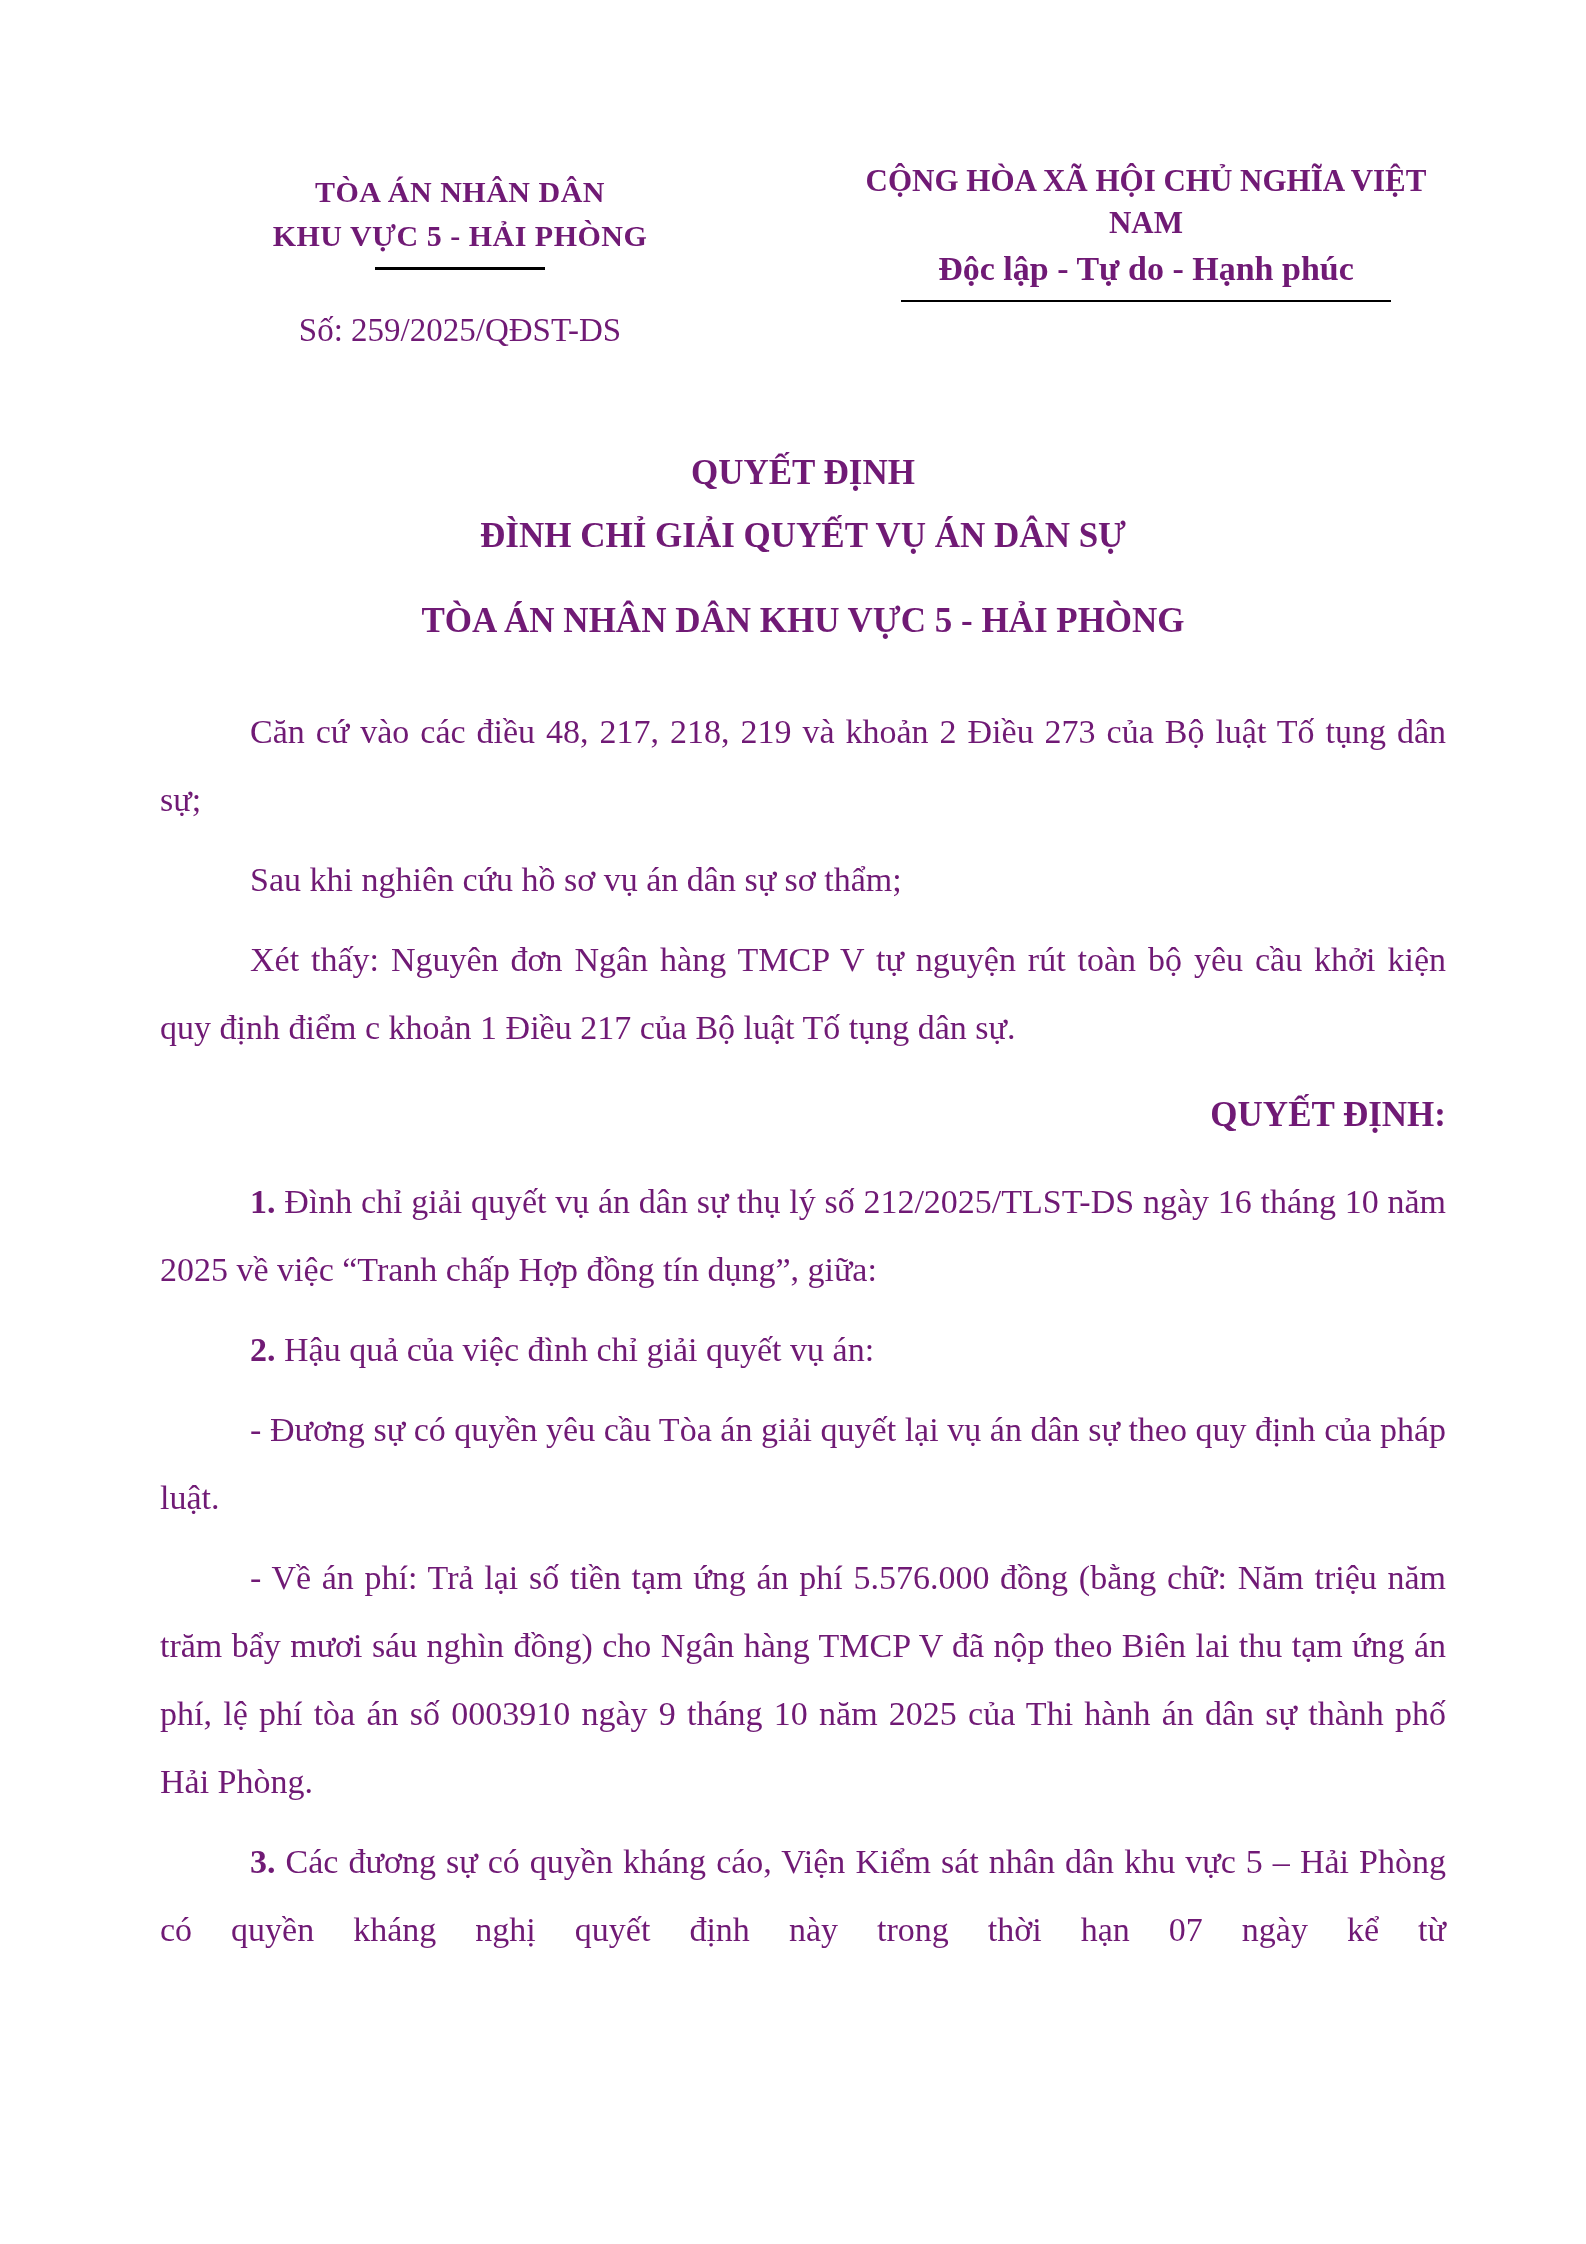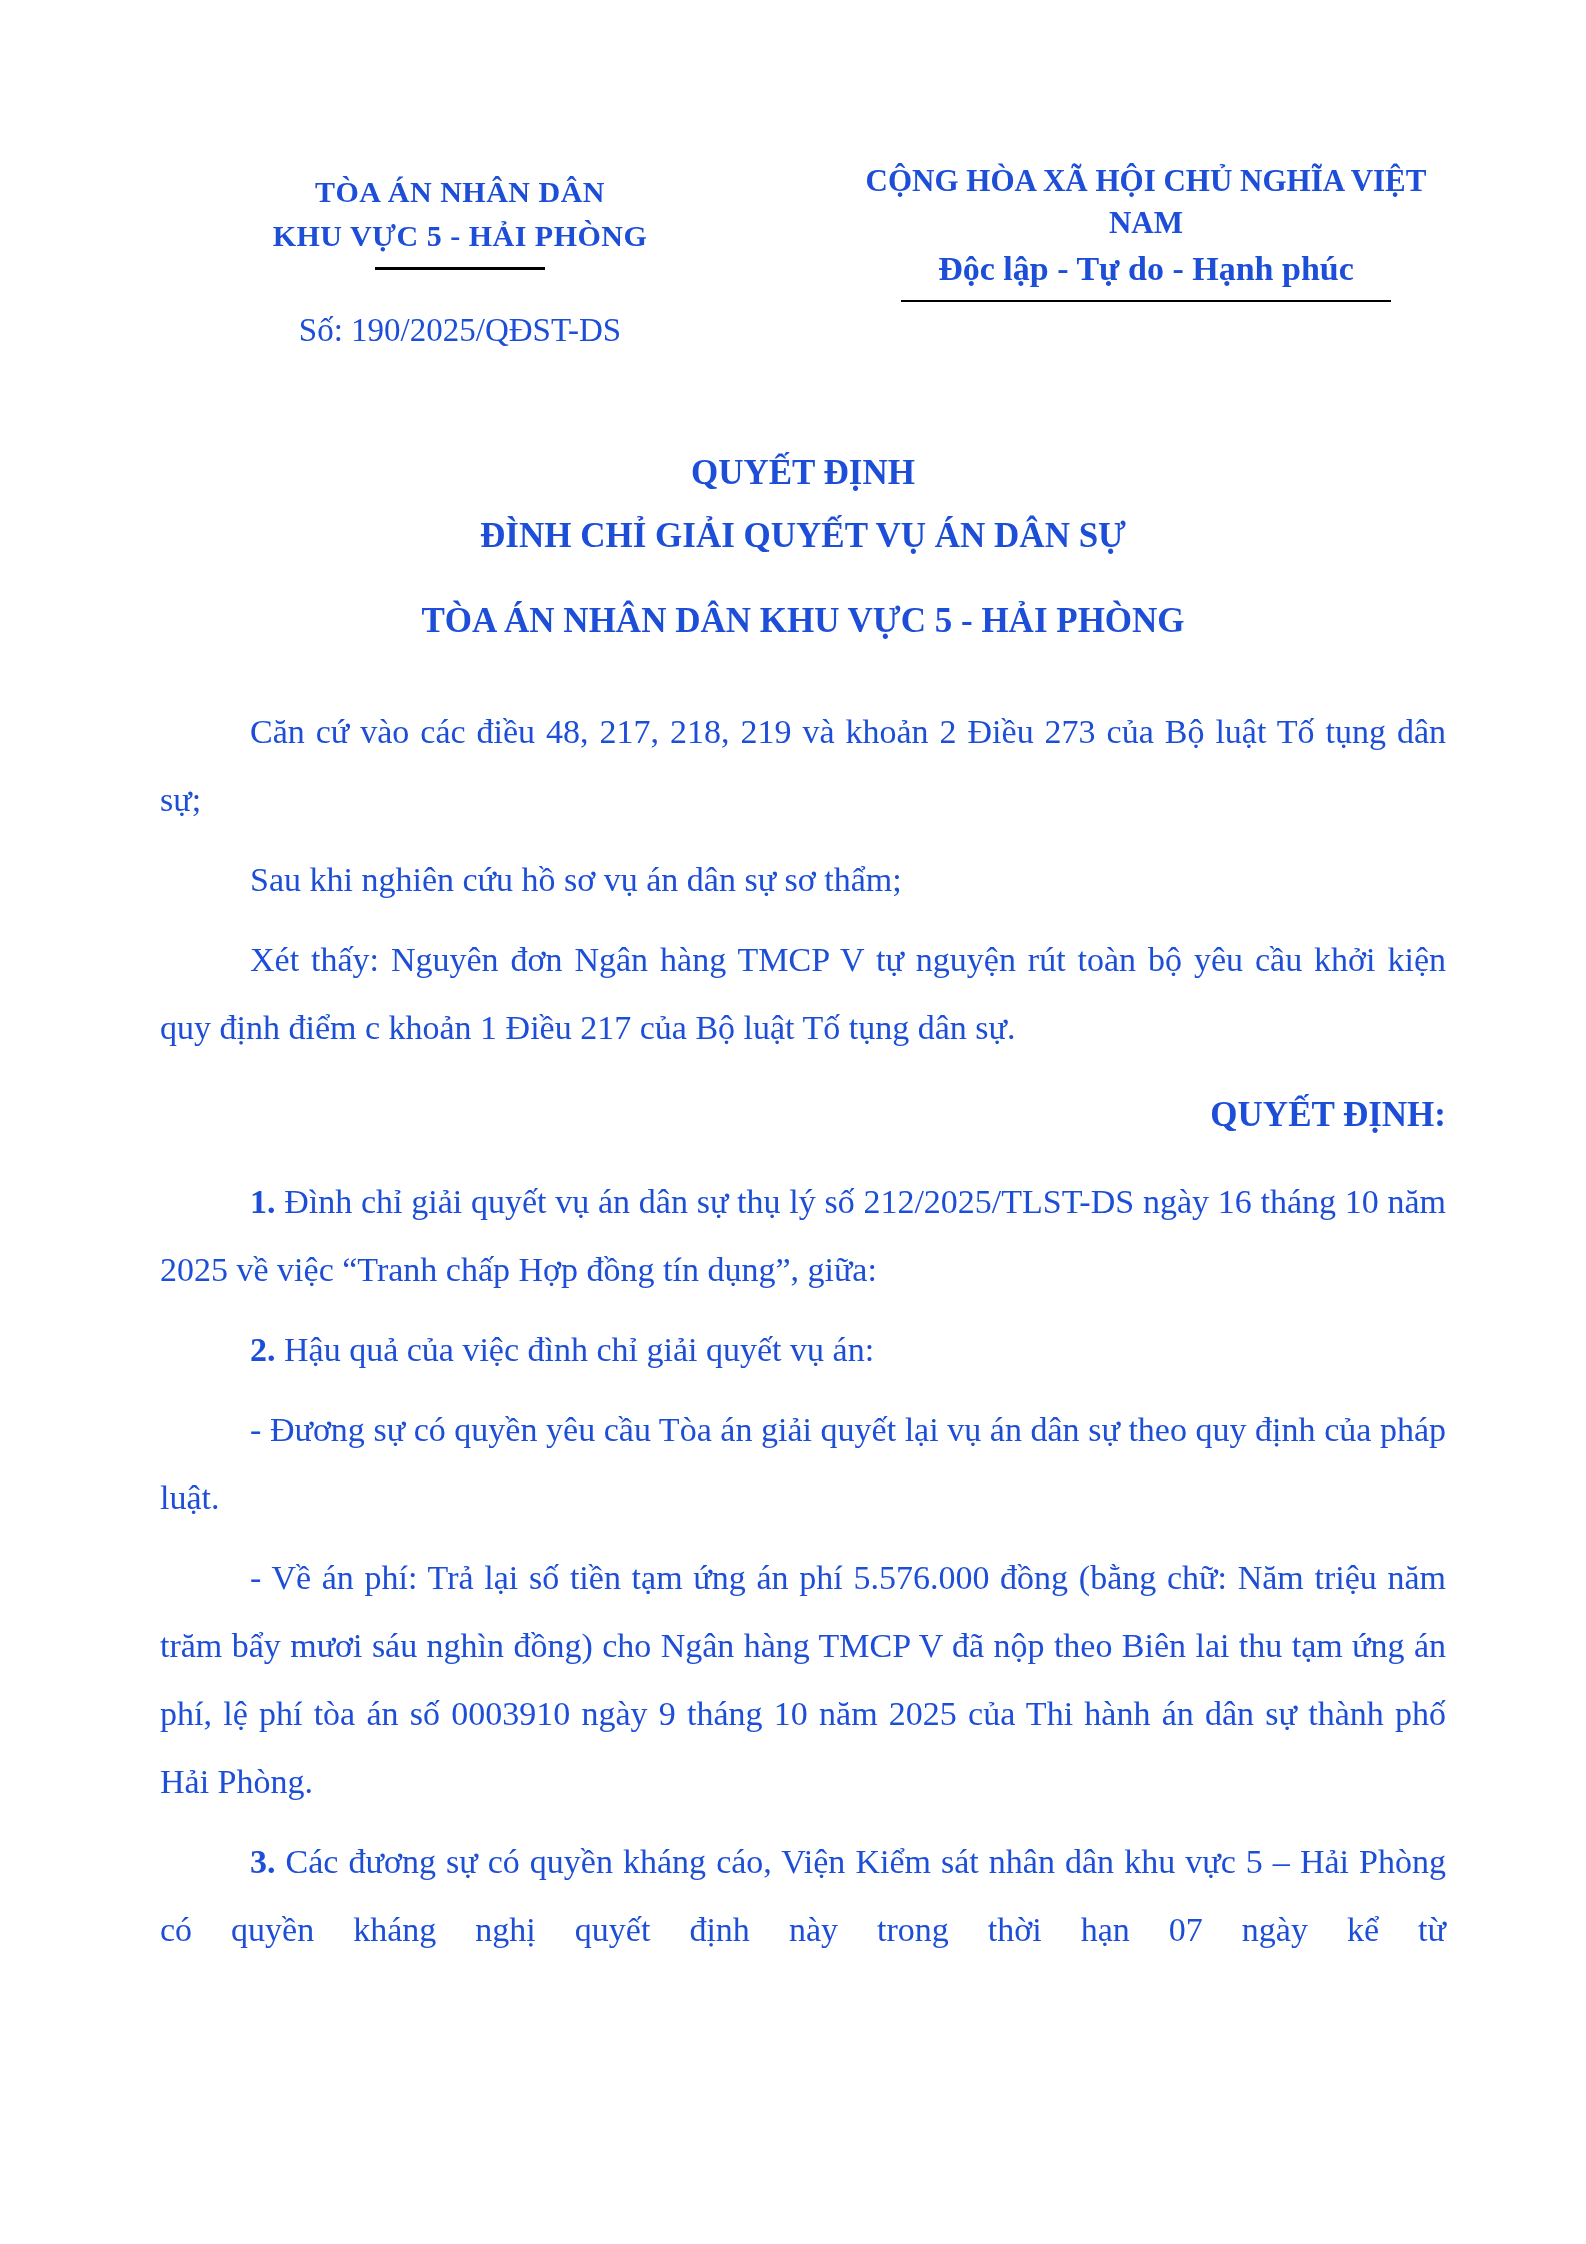--- a/index.html
+++ b/index.html
@@ -2,21 +2,21 @@
 <html lang="vi"><head>
 <meta charset="utf-8">
 <style>
   * { margin: 0; padding: 0; box-sizing: border-box; }
   html, body { background: #ffffff; }
   .page {
     width: 1586px;
     height: 2244px;
     margin: 0 auto;
     background: #ffffff;
-    color: #1d4ed8;
+    color: #701a75;
     font-family: "Liberation Serif", "DejaVu Serif", serif;
     padding: 160px 140px 0 160px;
     overflow: hidden;
     position: relative;
   }
   
   .doc-header {
     display: flex;
     justify-content: space-between;
     align-items: flex-start;
@@ -104,21 +104,21 @@
 </head>
 <body>
 
 <div class="page">
 
   <header class="doc-header">
     <div class="header-left">
       <div class="court-name">TÒA ÁN NHÂN DÂN</div>
       <div class="court-name">KHU VỰC 5 - HẢI PHÒNG</div>
       <div class="rule rule-short"></div>
-      <div class="case-number">Số: 190/2025/QĐST-DS</div>
+      <div class="case-number">Số: 259/2025/QĐST-DS</div>
     </div>
     <div class="header-right">
       <div class="nation-title">CỘNG HÒA XÃ HỘI CHỦ NGHĨA VIỆT NAM</div>
       <div class="nation-motto">Độc lập - Tự do - Hạnh phúc</div>
       <div class="rule rule-long"></div>
     </div>
   </header>
 
   <section class="doc-title">
     <div class="title-line">QUYẾT ĐỊNH</div>

